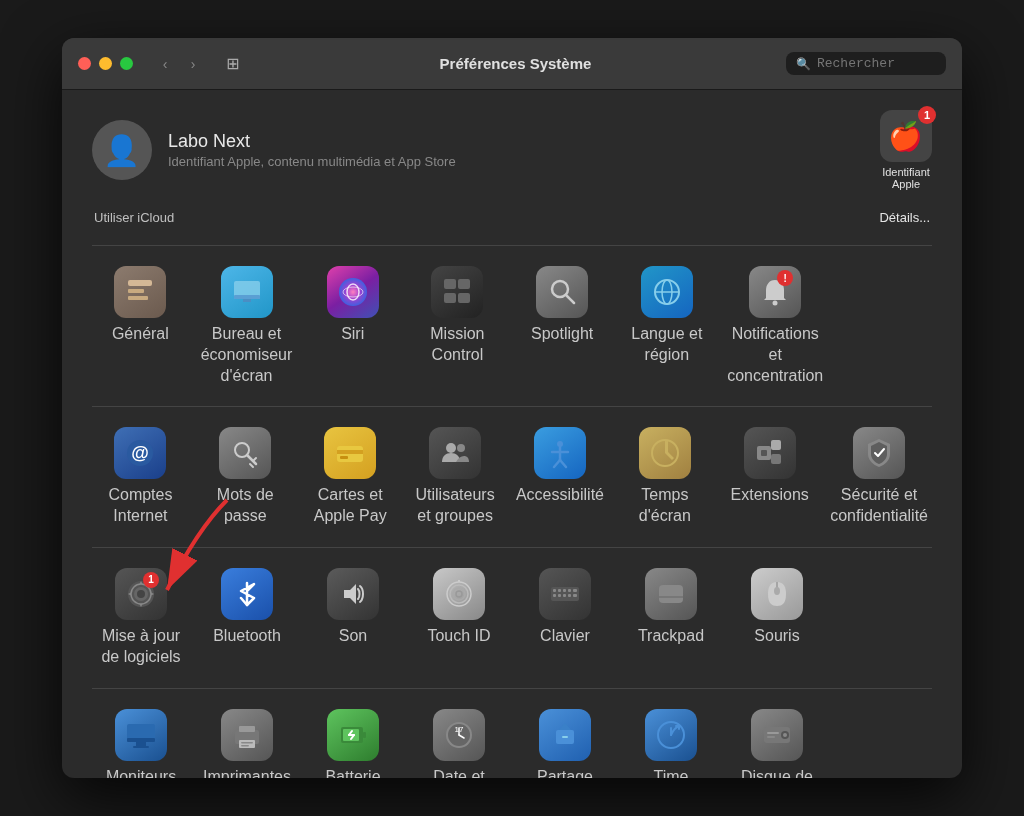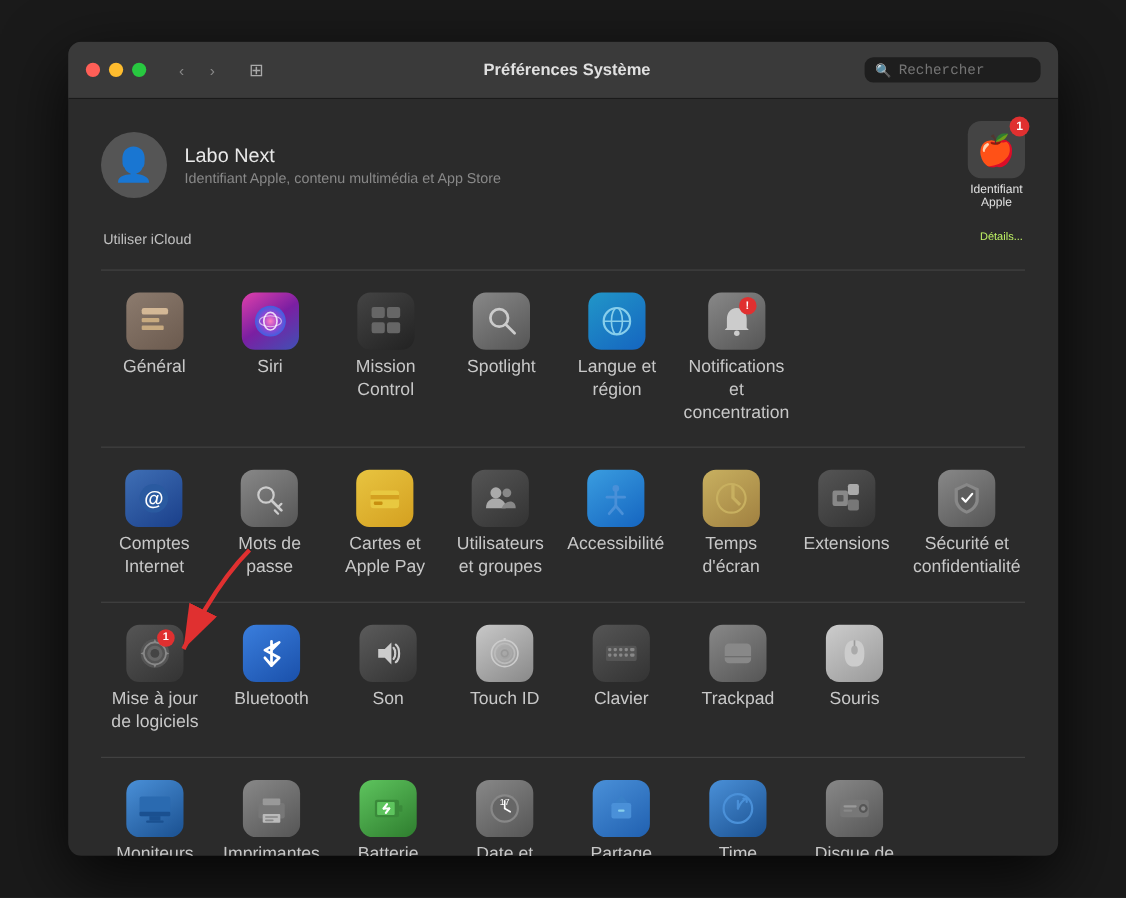--- a/index.html
+++ b/index.html
@@ -178,32 +178,32 @@
       width: 18px;
       height: 18px;
       font-size: 11px;
       display: flex;
       align-items: center;
       justify-content: center;
       font-weight: bold;
     }
     .icloud-bar {
       display: flex;
-      align-items: flex-start;
+      align-items: flex-end;
       justify-content: space-between;
       margin-bottom: 20px;
       padding: 0 2px;
     }
     .icloud-label {
       color: #c0c0c0;
       font-size: 13px;
     }
     .icloud-details {
-      color: #bef264;
-      font-size: 10px;
+      color: #e5e5e5;
+      font-size: 13px;
       cursor: pointer;
     }
     .prefs-grid {
       display: grid;
       grid-template-columns: repeat(8, 1fr);
       gap: 8px;
       margin-bottom: 12px;
     }
     .pref-item {
       display: flex;
@@ -344,20 +344,30 @@
         <div class="pref-icon icon-general">
           <svg width="32" height="32" viewBox="0 0 32 32" fill="none">
             <rect x="4" y="4" width="24" height="6" rx="2" fill="#d4b896"></rect>
             <rect x="4" y="13" width="16" height="4" rx="1" fill="#c8aa80"></rect>
             <rect x="4" y="20" width="20" height="4" rx="1" fill="#c8aa80"></rect>
           </svg>
         </div>
         <span class="pref-label">Général</span>
       </div>
 
+      <div class="pref-item">
+        <div class="pref-icon icon-bureau">
+          <svg width="34" height="34" viewBox="0 0 34 34" fill="none">
+            <rect x="4" y="6" width="26" height="18" rx="2" fill="#87ceeb" opacity="0.8"></rect>
+            <rect x="4" y="20" width="26" height="4" rx="1" fill="#5a9fd4"></rect>
+            <rect x="13" y="24" width="8" height="3" fill="#4a8ec4"></rect>
+          </svg>
+        </div>
+        <span class="pref-label">Bureau et économiseur d'écran</span>
+      </div>
 
 
       <div class="pref-item">
         <div class="pref-icon icon-siri">
           <svg width="34" height="34" viewBox="0 0 34 34" fill="none">
             <defs>
               <radialGradient id="siri-grad" cx="50%" cy="50%" r="50%">
                 <stop offset="0%" stop-color="#ff80c0"></stop>
                 <stop offset="50%" stop-color="#a040d0"></stop>
                 <stop offset="100%" stop-color="#4060e0"></stop>

